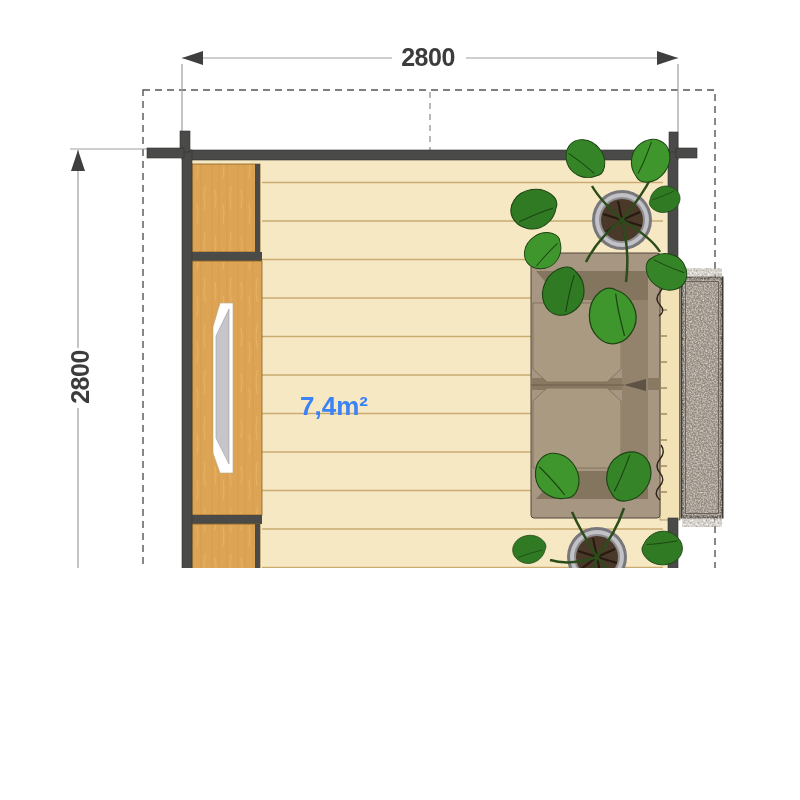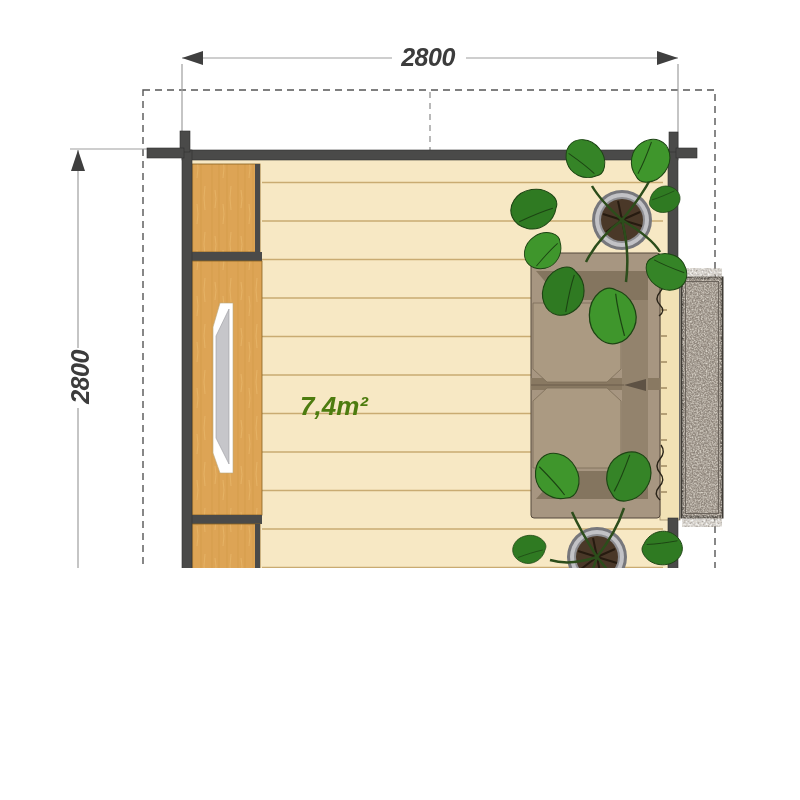--- a/index.html
+++ b/index.html
@@ -1,24 +1,24 @@
 <!DOCTYPE html>
 <html><head>
 <meta charset="utf-8">
 <style>
   html,body{margin:0;padding:0;background:#ffffff;}
   .canvas{position:relative;width:800px;height:568px;background:#ffffff;overflow:hidden;
-          font-family:"Liberation Sans",sans-serif;font-style:italic;}
+          font-family:"Liberation Sans",sans-serif;}
   .canvas svg{position:absolute;left:0;top:0;}
   .dim-label{position:absolute;font-weight:bold;font-size:25px;color:#3c3c3c;
              letter-spacing:-0.5px;white-space:nowrap;}
   .dim-label.top{left:428px;top:57px;transform:translate(-50%,-50%);}
   .dim-label.left{left:80px;top:377px;transform:translate(-50%,-50%) rotate(-90deg);}
   .area-label{position:absolute;left:334px;top:406px;transform:translate(-50%,-50%);
-              font-weight:bold;font-size:26px;color:#4d7c0f;white-space:nowrap;}
+              font-weight:bold;font-size:26px;color:#3b82f6;white-space:nowrap;}
 </style>
 </head>
 <body>
 
 <div class="canvas">
 <svg width="800" height="800" viewBox="0 0 800 800">
   <defs>
     <pattern id="wood" width="26" height="46" patternUnits="userSpaceOnUse">
       <rect width="26" height="46" fill="#dda455"></rect>
       <path d="M4,0 V46 M11,0 V46 M19,0 V46" stroke="#cf9740" stroke-width="1.2" opacity="0.45"></path>

